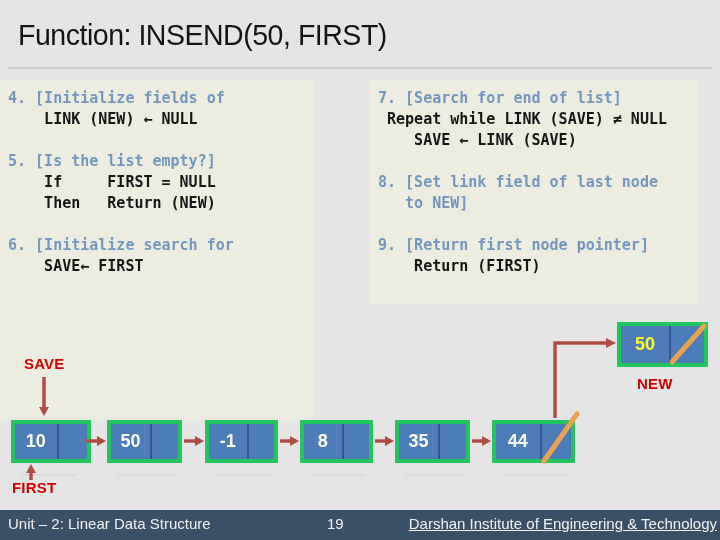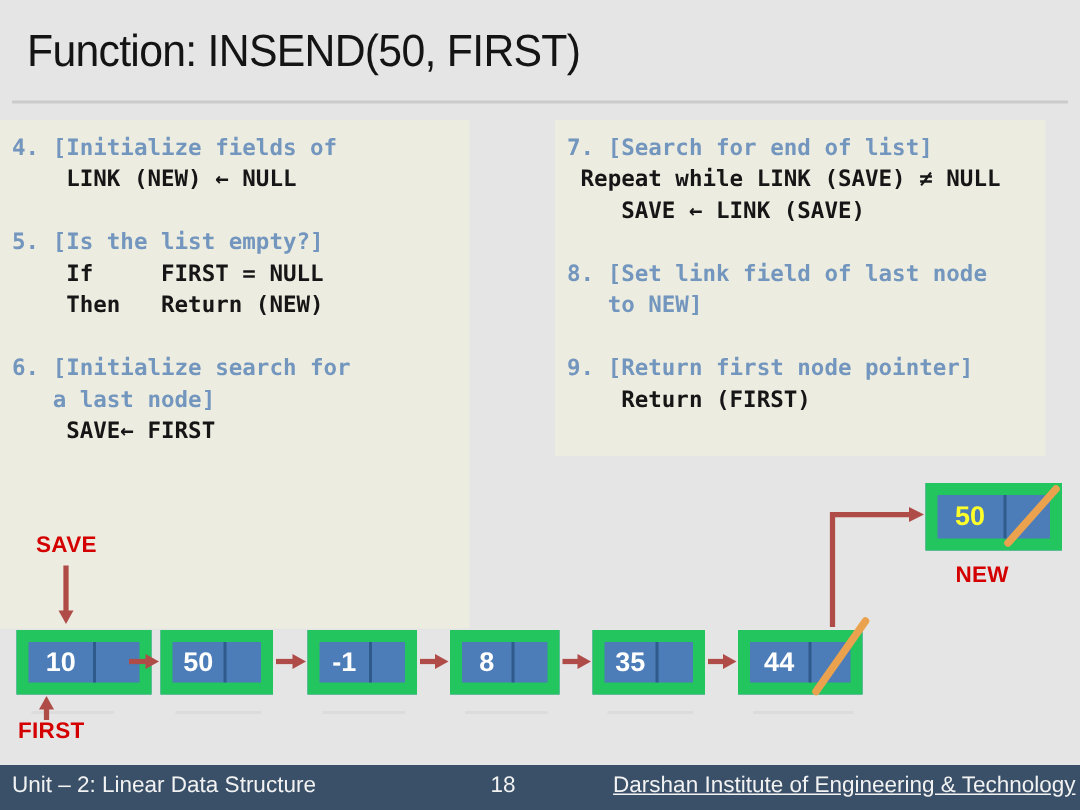--- a/index.html
+++ b/index.html
@@ -14,21 +14,21 @@
   
   .algo-box{position:absolute;background:#edece0;font-family:"DejaVu Sans Mono","Liberation Mono",monospace;
             font-weight:bold;font-size:15px;line-height:21px;padding:8px 0 0 8px;box-sizing:border-box;}
   #box-left{left:0;top:80px;width:313px;height:339px;}
   #box-right{left:370px;top:80px;width:327px;height:224px;}
   .ln{white-space:pre;height:21px;}
   .hdr{color:#7396be;}
   .code{color:#161616;}
 
   
-  .node{position:absolute;height:43px;background:#4c7db8;border:8px solid #22c55e;box-sizing:border-box;}
+  .node{position:absolute;height:43px;background:#4c7db8;border:4px solid #22c55e;box-sizing:border-box;}
   .node .val{position:absolute;left:0;top:0;width:58%;height:100%;display:flex;align-items:center;
              justify-content:center;color:#fff;font-size:18px;font-weight:bold;}
   .node .divider{position:absolute;left:58%;top:0;width:2px;height:100%;background:#2f5b8c;}
   .node.newnode .val{color:#ffff29;}
   .nshadow{position:absolute;height:2px;background:#dcdcdc;top:474px;}
 
   .red-label{position:absolute;color:#d40000;font-size:15px;font-weight:bold;letter-spacing:0.2px;}
 
   
   .footer{position:absolute;left:0;top:510px;width:720px;height:30px;background:#3a5068;color:#f2f2f2;
@@ -50,21 +50,20 @@
 
   <div class="algo-box" id="box-left">
     <div class="ln hdr">4. [Initialize fields of</div>
     <div class="ln code">    LINK (NEW) ← NULL</div>
     <div class="ln"></div>
     <div class="ln hdr">5. [Is the list empty?]</div>
     <div class="ln code">    If     FIRST = NULL</div>
     <div class="ln code">    Then   Return (NEW)</div>
     <div class="ln"></div>
     <div class="ln hdr">6. [Initialize search for</div>
-    <div class="ln hdr">   a last node]</div>
     <div class="ln code">    SAVE← FIRST</div>
   </div>
 
   <div class="algo-box" id="box-right">
     <div class="ln hdr">7. [Search for end of list]</div>
     <div class="ln code"> Repeat while LINK (SAVE) ≠ NULL</div>
     <div class="ln code">    SAVE ← LINK (SAVE)</div>
     <div class="ln"></div>
     <div class="ln hdr">8. [Set link field of last node</div>
     <div class="ln hdr">   to NEW]</div>
@@ -75,21 +74,21 @@
 
   <div class="red-label" style="left:24px;top:355px;">SAVE</div>
   <div class="red-label" style="left:637px;top:375px;">NEW</div>
   <div class="red-label" style="left:12px;top:479px;">FIRST</div>
 
   <div class="node newnode" style="left:617px;top:322px;width:91px;height:45px;">
     <span class="val">50</span>
     <span class="divider"></span>
   </div>
 
-  <div class="node" style="left:11px;top:420px;width:90px;">
+  <div class="node" style="left:11px;top:420px;width:80px;">
     <span class="val">10</span>
     <span class="divider"></span>
   </div>
   <div class="node" style="left:107px;top:420px;width:75px;">
     <span class="val">50</span>
     <span class="divider"></span>
   </div>
   <div class="node" style="left:205px;top:420px;width:73px;">
     <span class="val">-1</span>
     <span class="divider"></span>
@@ -135,17 +134,17 @@
 
     <polyline points="555,418 555,343 608,343" fill="none" stroke="#af4c48" stroke-width="3.5"></polyline>
     <polygon points="616,343 606,338 606,348" fill="#af4c48"></polygon>
 
     <line x1="544" y1="461" x2="577" y2="414" stroke="#eba24f" stroke-width="5" stroke-linecap="round"></line>
     <line x1="672" y1="362" x2="704" y2="326" stroke="#eba24f" stroke-width="5" stroke-linecap="round"></line>
   </svg>
 
   <div class="footer">
     <span class="f-left">Unit – 2: Linear Data Structure</span>
-    <span class="f-page">18</span>
+    <span class="f-page">19</span>
     <span class="f-right">Darshan Institute of Engineering &amp; Technology</span>
   </div>
 
 </div>
 
 </body></html>

